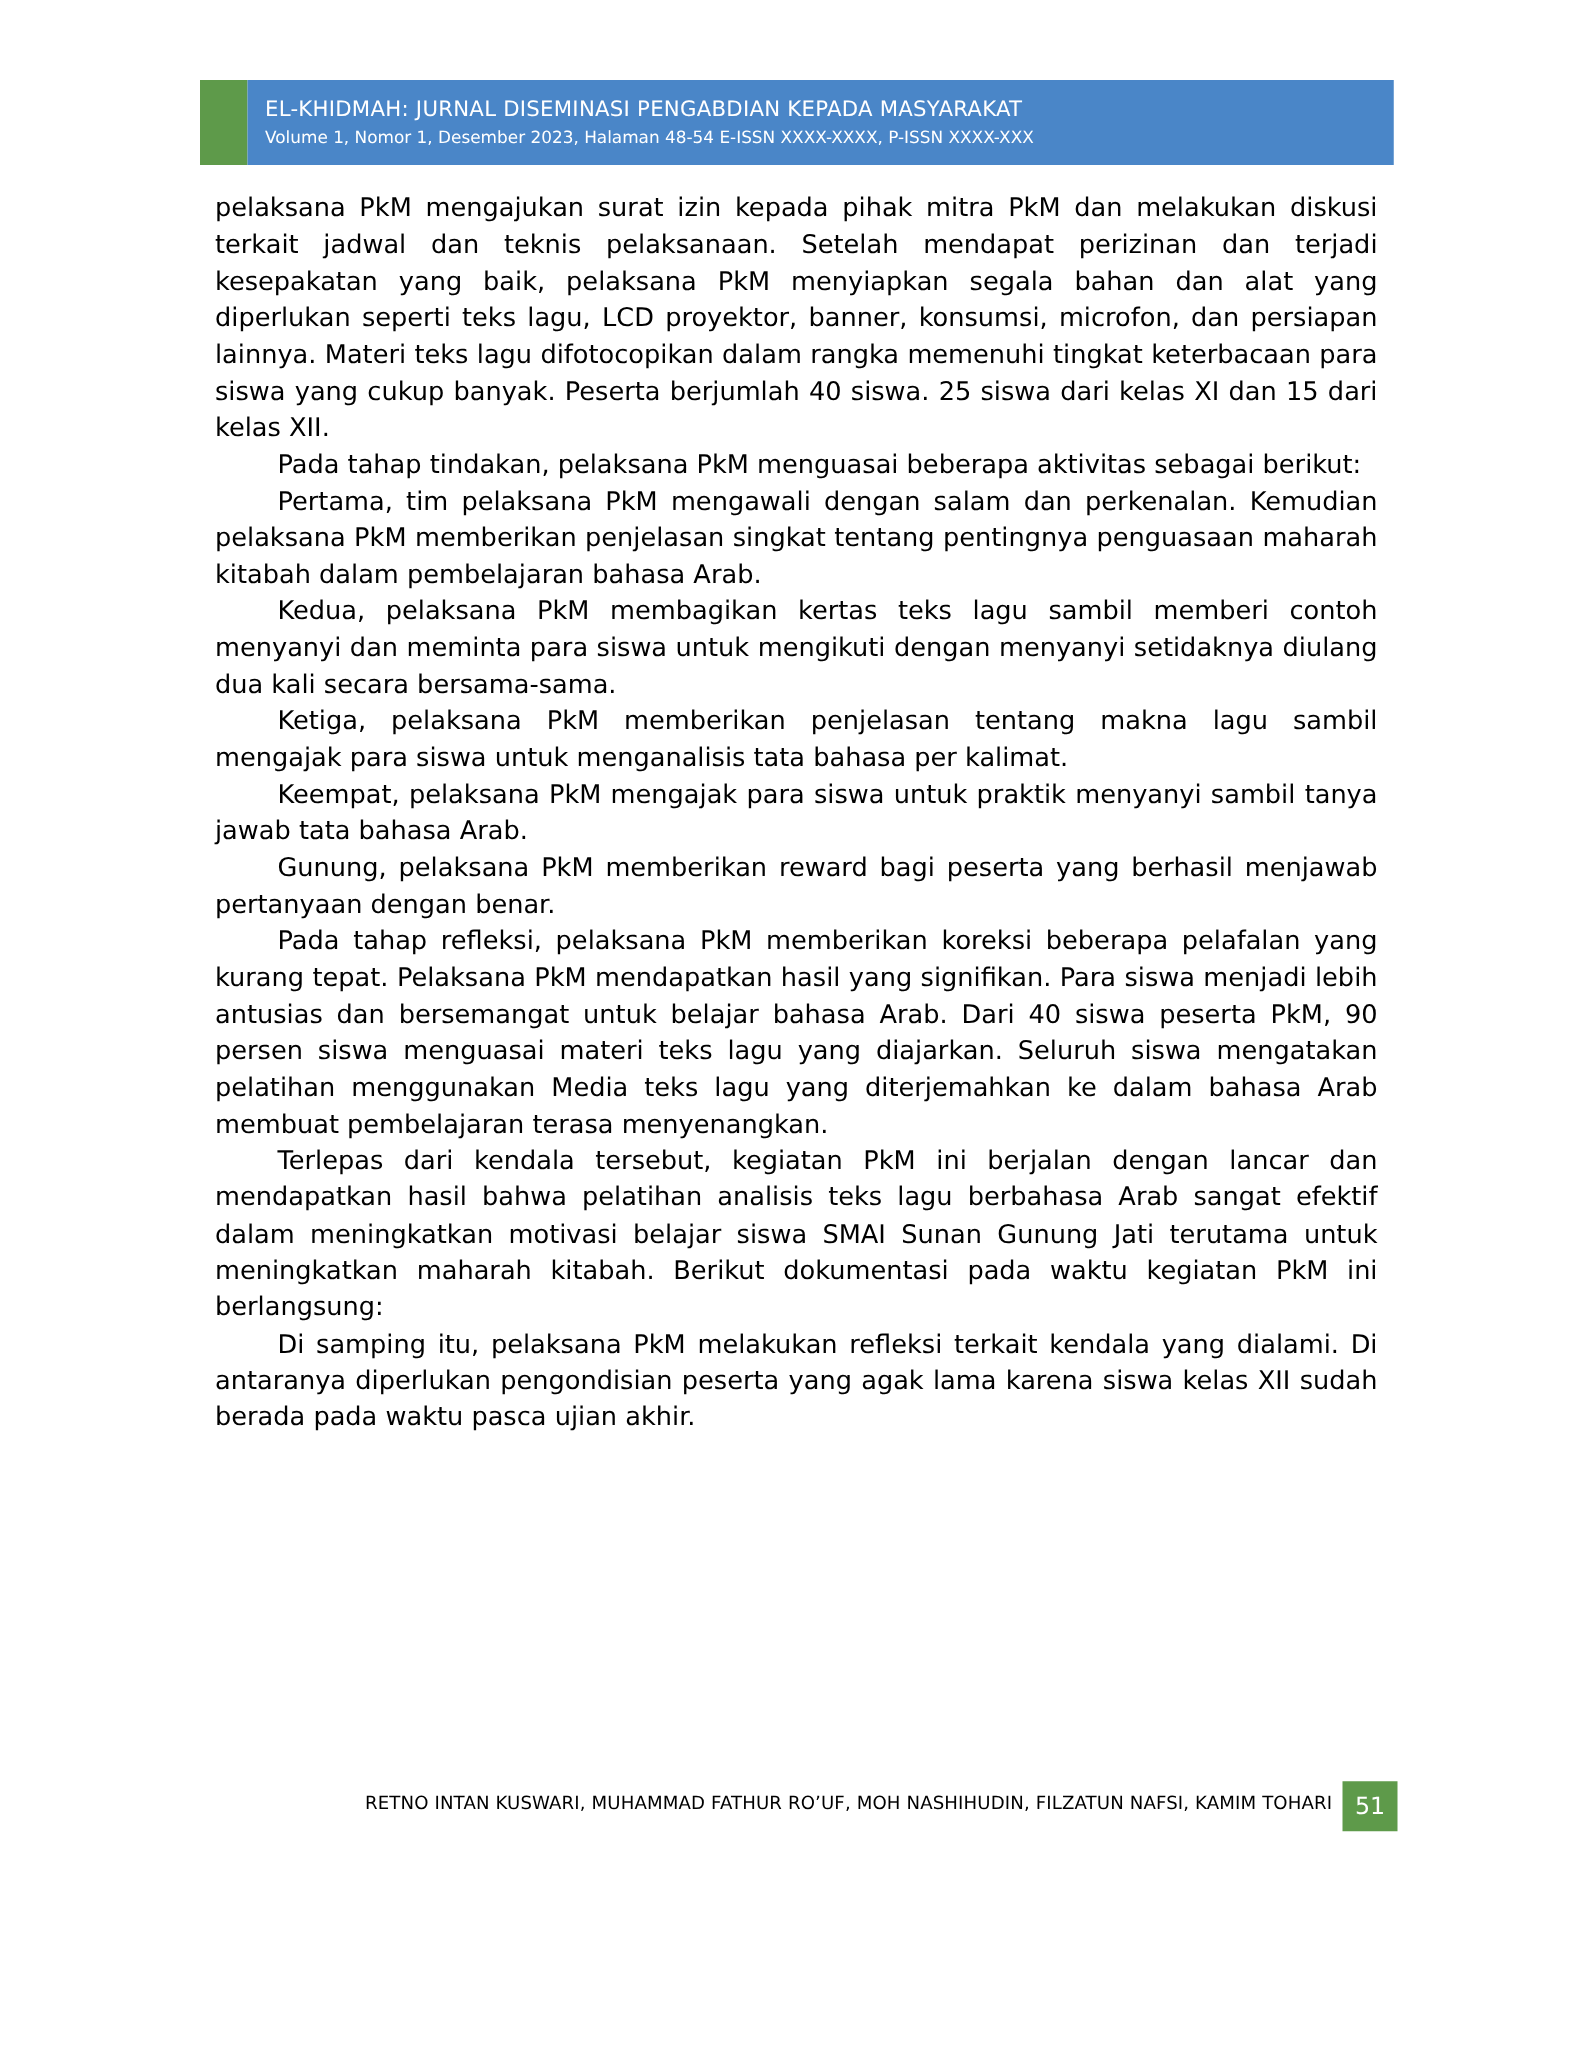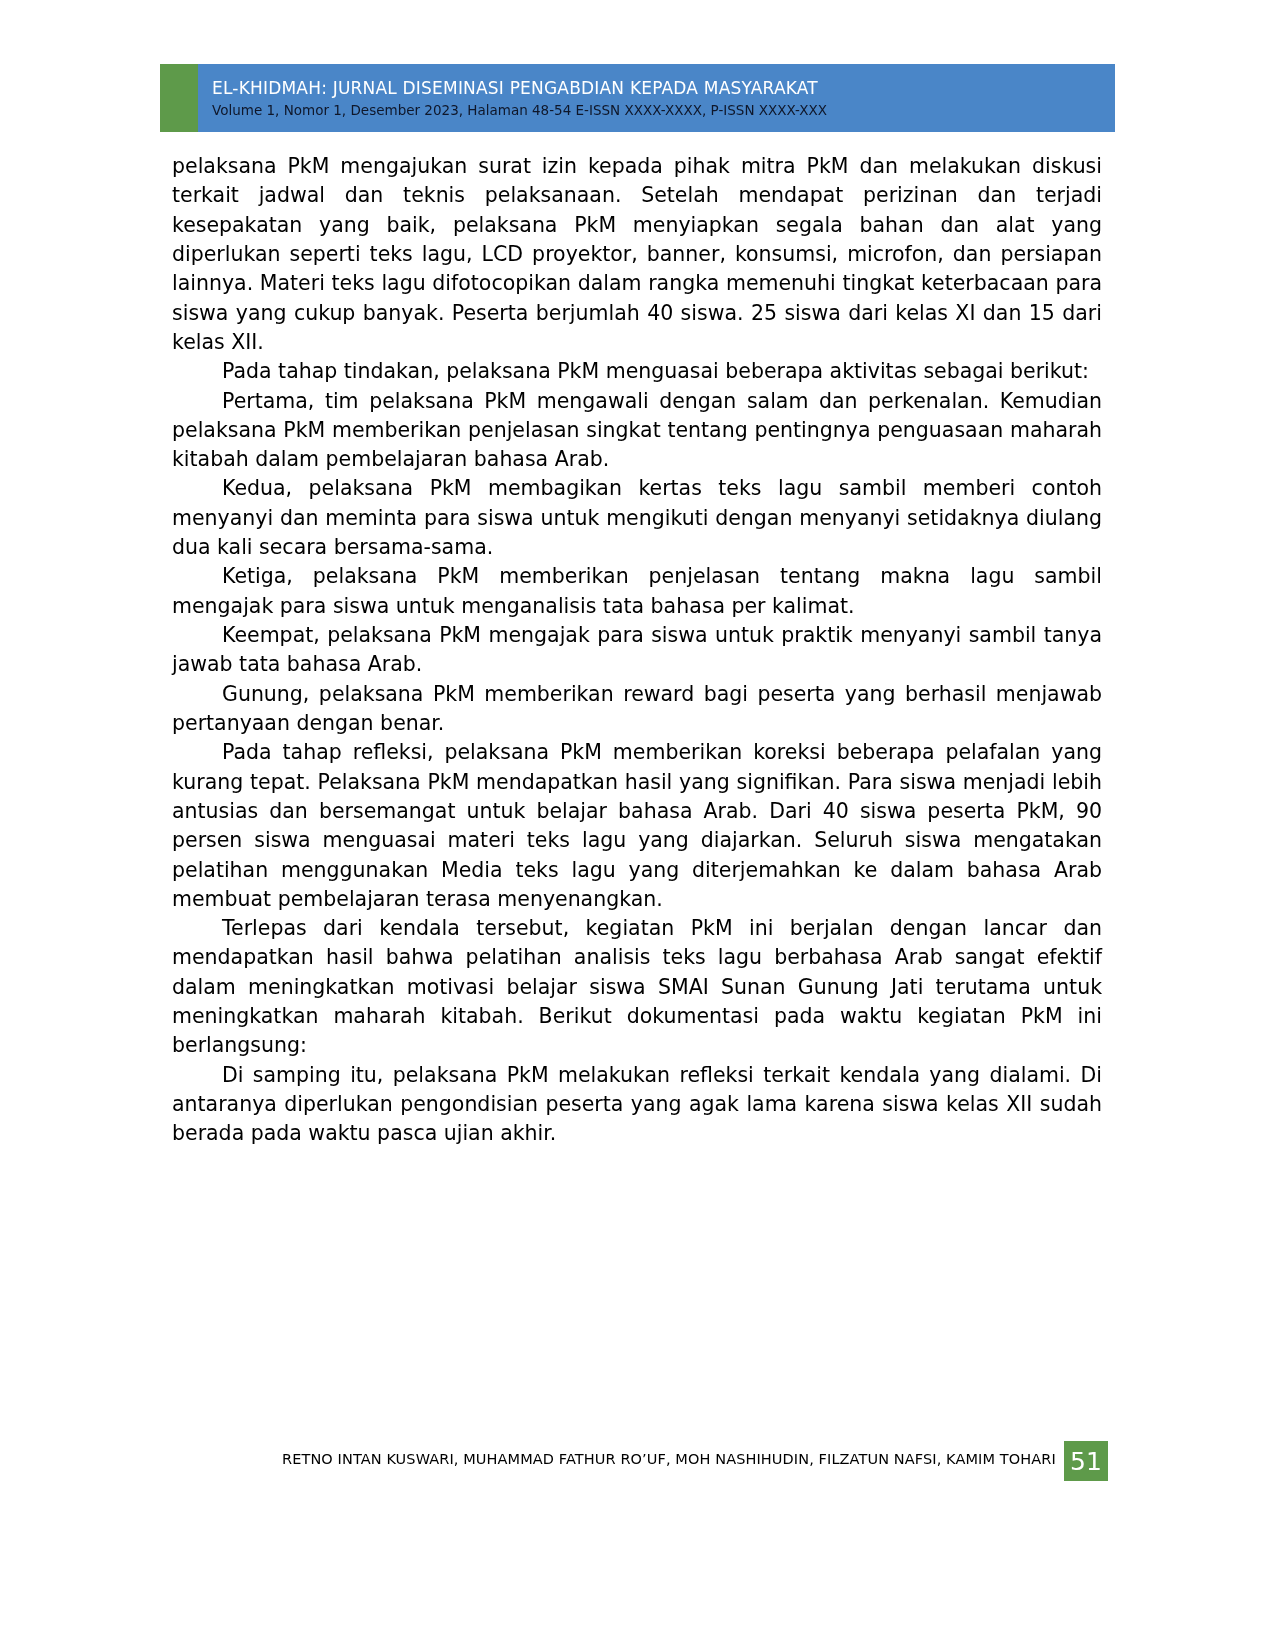--- a/index.html
+++ b/index.html
@@ -41,21 +41,21 @@
     justify-content: center;
   }
   .header-title {
     color: #ffffff;
     font-size: 17px;
     letter-spacing: 0.2px;
     line-height: 1.25;
     white-space: nowrap;
   }
   .header-sub {
-    color: #0f172a;
+    color: #ffffff;
     font-size: 13.5px;
     line-height: 1.3;
     margin-top: 3px;
     white-space: nowrap;
   }
 
   
   .content {
     position: absolute;
     left: 172px;
@@ -72,44 +72,43 @@
   }
   p.indent {
     text-indent: 50px;
   }
   .lead {
   }
 
   
   .footer {
     position: absolute;
-    left: 178px;
+    left: 188px;
     top: 1425px;
     width: 930px;
     height: 40px;
-    margin-top: 16px;
   }
   .footer-authors {
     position: absolute;
     left: 104px;
     top: 10px;
     font-size: 14.5px;
     letter-spacing: 0.1px;
     color: #000000;
     white-space: nowrap;
   }
   .footer-page {
     position: absolute;
     right: 0px;
     top: 0px;
     width: 44px;
     height: 40px;
     background: #5e9a4a;
     color: #ffffff;
-    font-size: 25px;
+    font-size: 19px;
     display: flex;
     align-items: center;
     justify-content: center;
   }
 </style>
 </head>
 <body>
 
 <div class="header">
   <div class="header-accent"></div>

